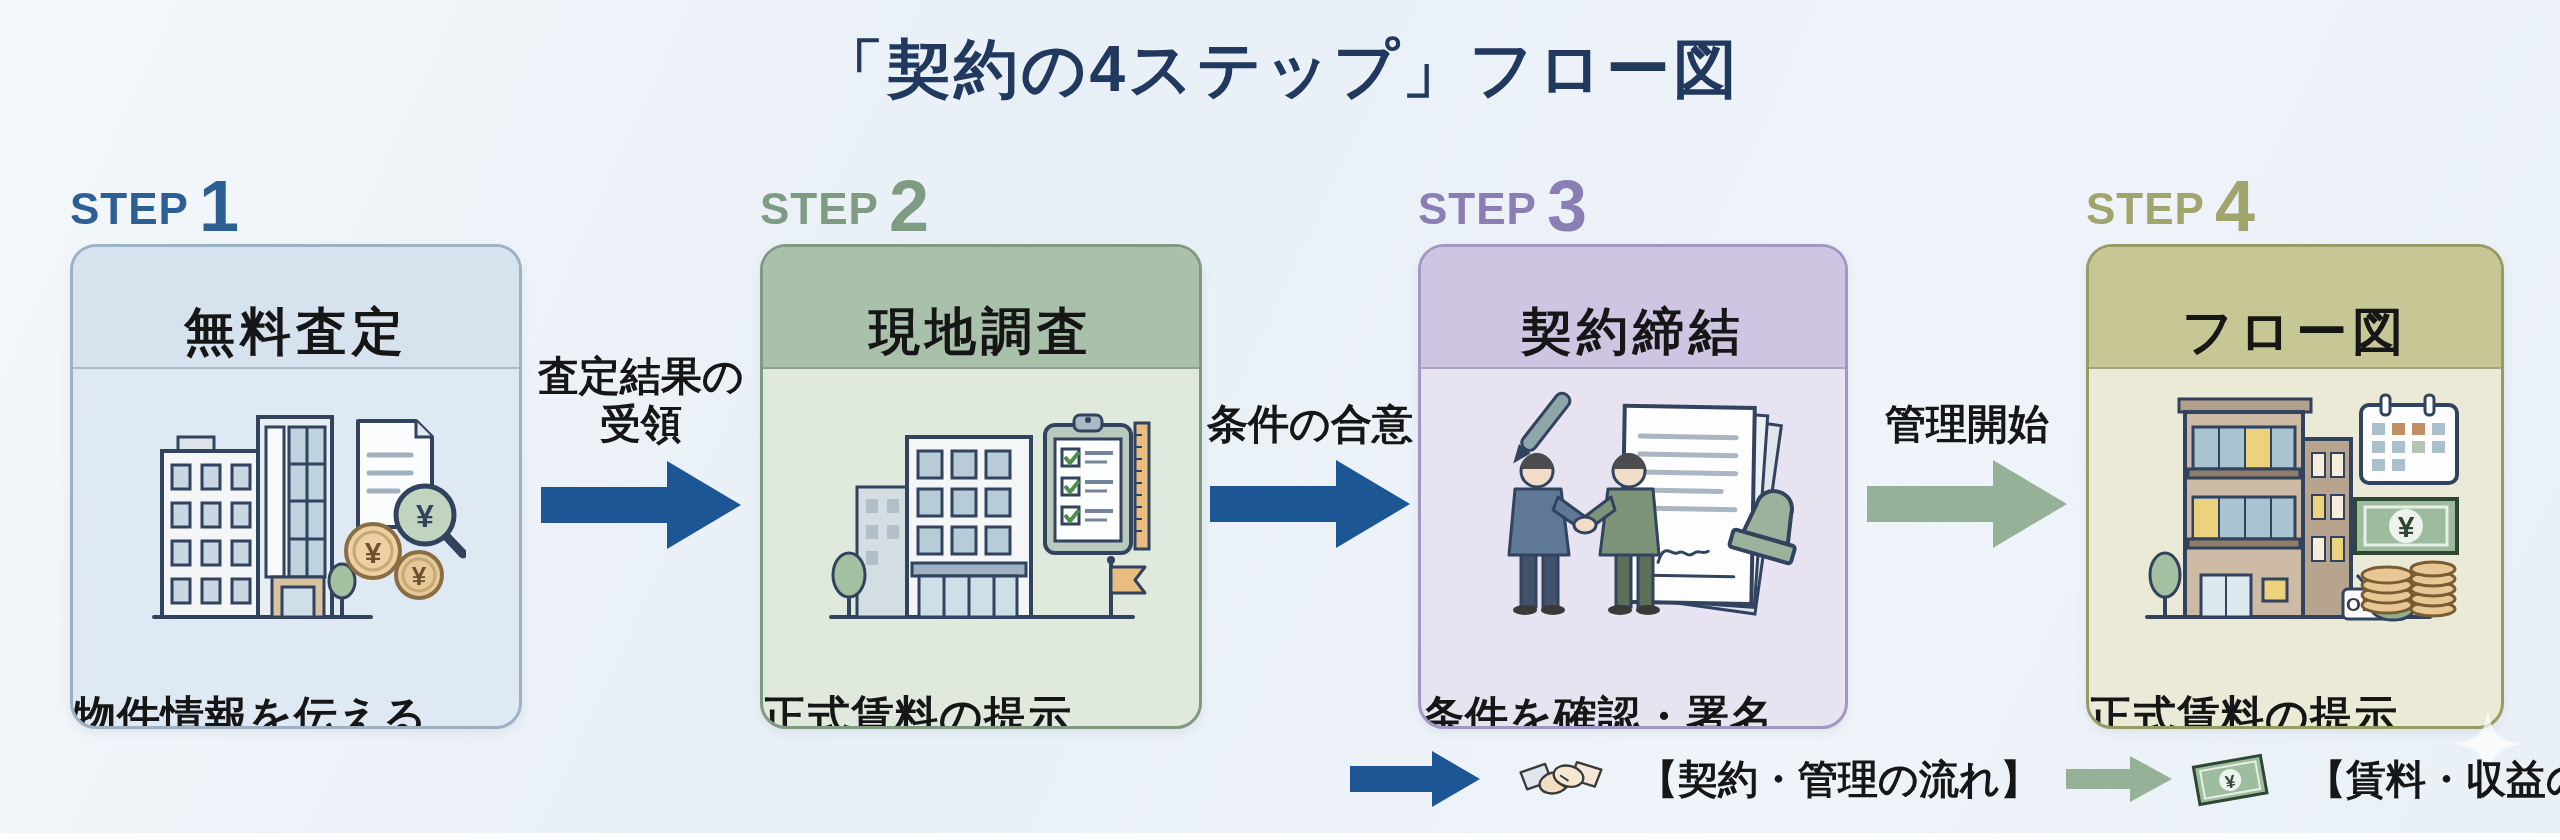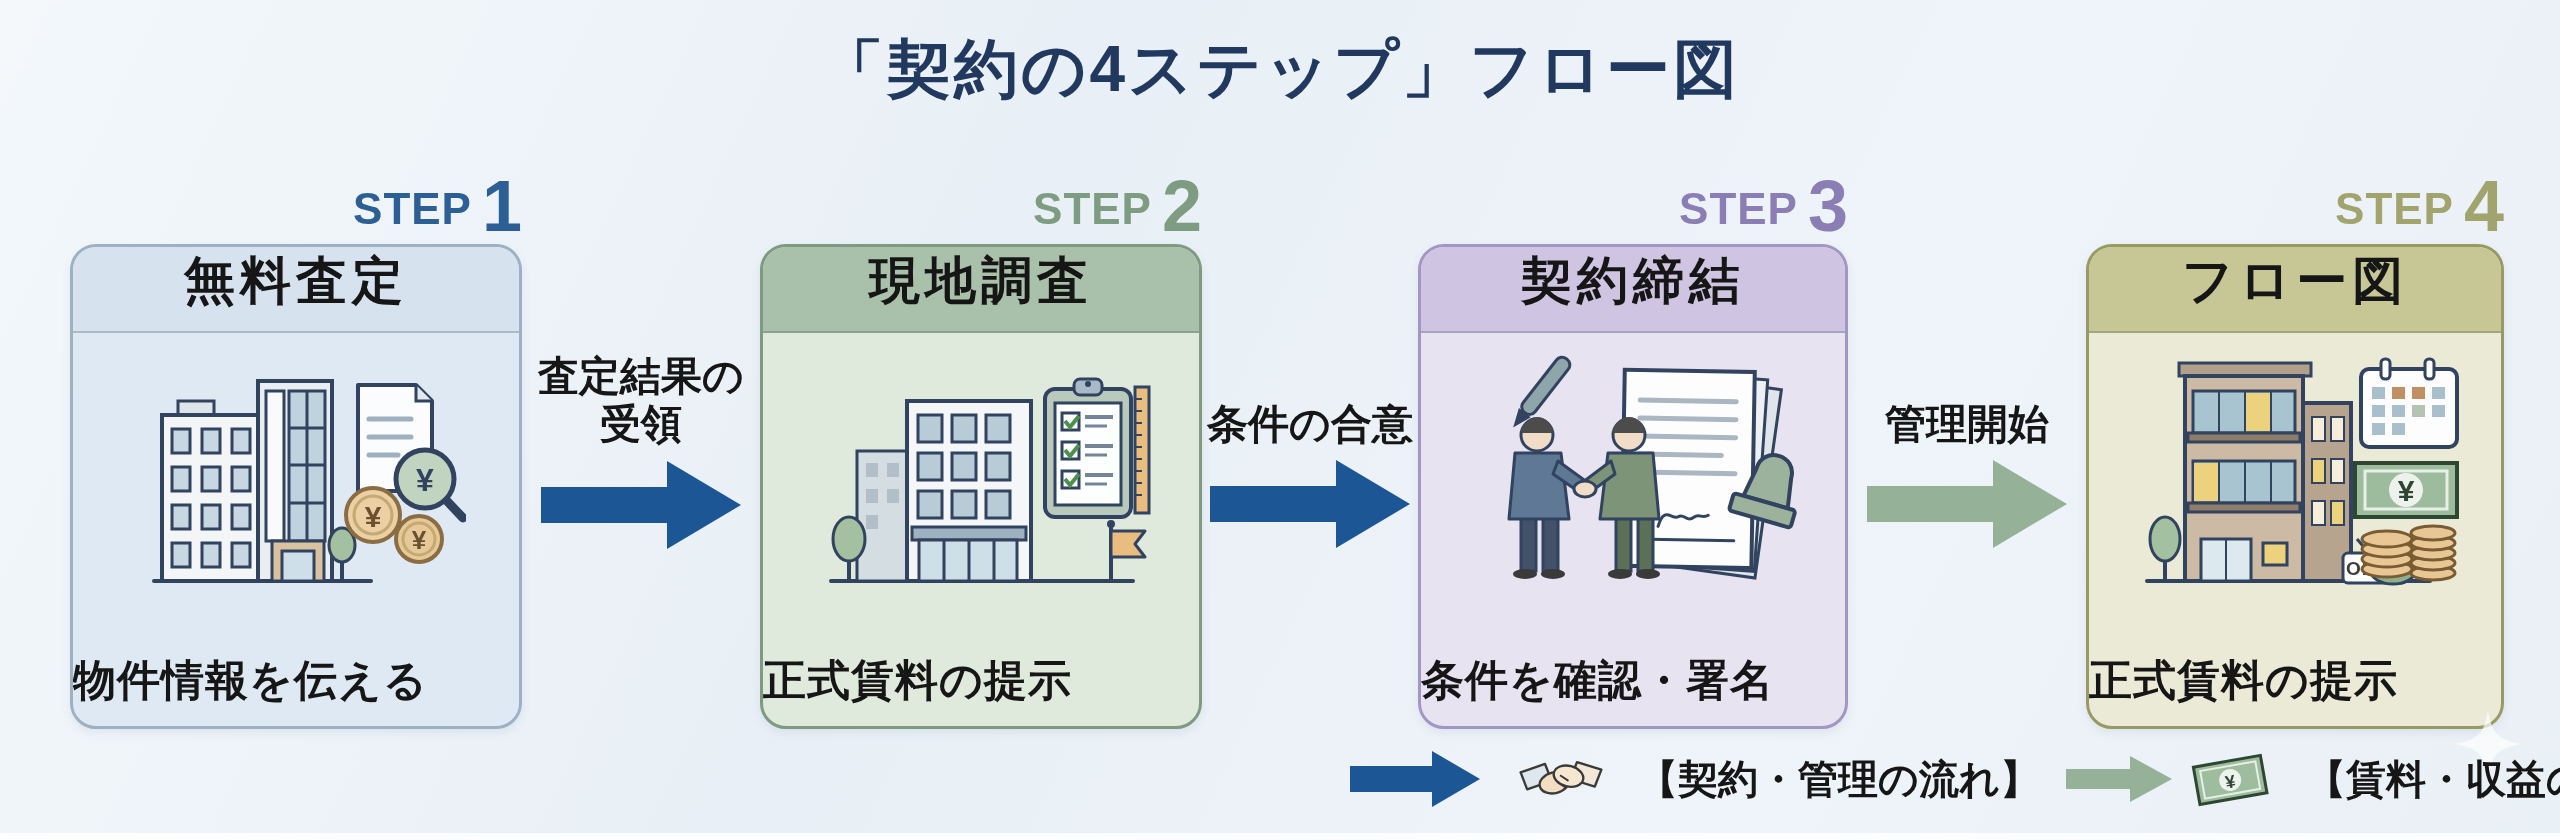--- a/index.html
+++ b/index.html
@@ -17,33 +17,33 @@
     position: absolute; top: 26px; left: 0; width: 100%;
     text-align: center; font-size: 64px; font-weight: bold;
     color: #21395f; letter-spacing: 3px;
   }
   .step-col { position: absolute; top: 172px; }
   #step1 { left: 70px;   width: 452px; }
   #step2 { left: 760px;  width: 442px; }
   #step3 { left: 1418px; width: 430px; }
   #step4 { left: 2086px; width: 418px; }
   .step-label {
-    display: flex; justify-content: flex-end; align-items: flex-end;
+    display: flex; justify-content: flex-start; align-items: flex-end;
     gap: 10px; height: 64px; margin-bottom: 8px;
   }
   .step-word { font-size: 44px; font-weight: bold; color: var(--accent); line-height: 1; padding-bottom: 5px; letter-spacing: 1px; }
   .step-num  { font-size: 72px; font-weight: bold; color: var(--accent); line-height: .82; }
   .card {
     height: 485px; background: var(--body);
     border: 3px solid var(--border); border-radius: 26px; overflow: hidden;
     box-shadow: 0 4px 10px rgba(90,110,140,.10);
   }
   .card-header {
-    height: 86px; background: var(--header);
-    display: flex; align-items: flex-start; justify-content: center;
+    height: 122px; background: var(--header);
+    display: flex; align-items: flex-end; justify-content: center;
     font-size: 51px; font-weight: bold; color: #161616; letter-spacing: 5px;
     border-bottom: 2px solid rgba(70,80,95,.28);
   }
   .card-body { position: relative; height: 382px; }
   .illus { display: block; margin: 10px auto 0; }
   .card-caption {
     position: absolute; left: 0; right: 0; bottom: 15px; text-align: left;
     font-size: 43px; font-weight: bold; color: #161616; letter-spacing: 1px;
   }
   .connector { position: absolute; top: 352px; display: flex; flex-direction: column; align-items: center; }

